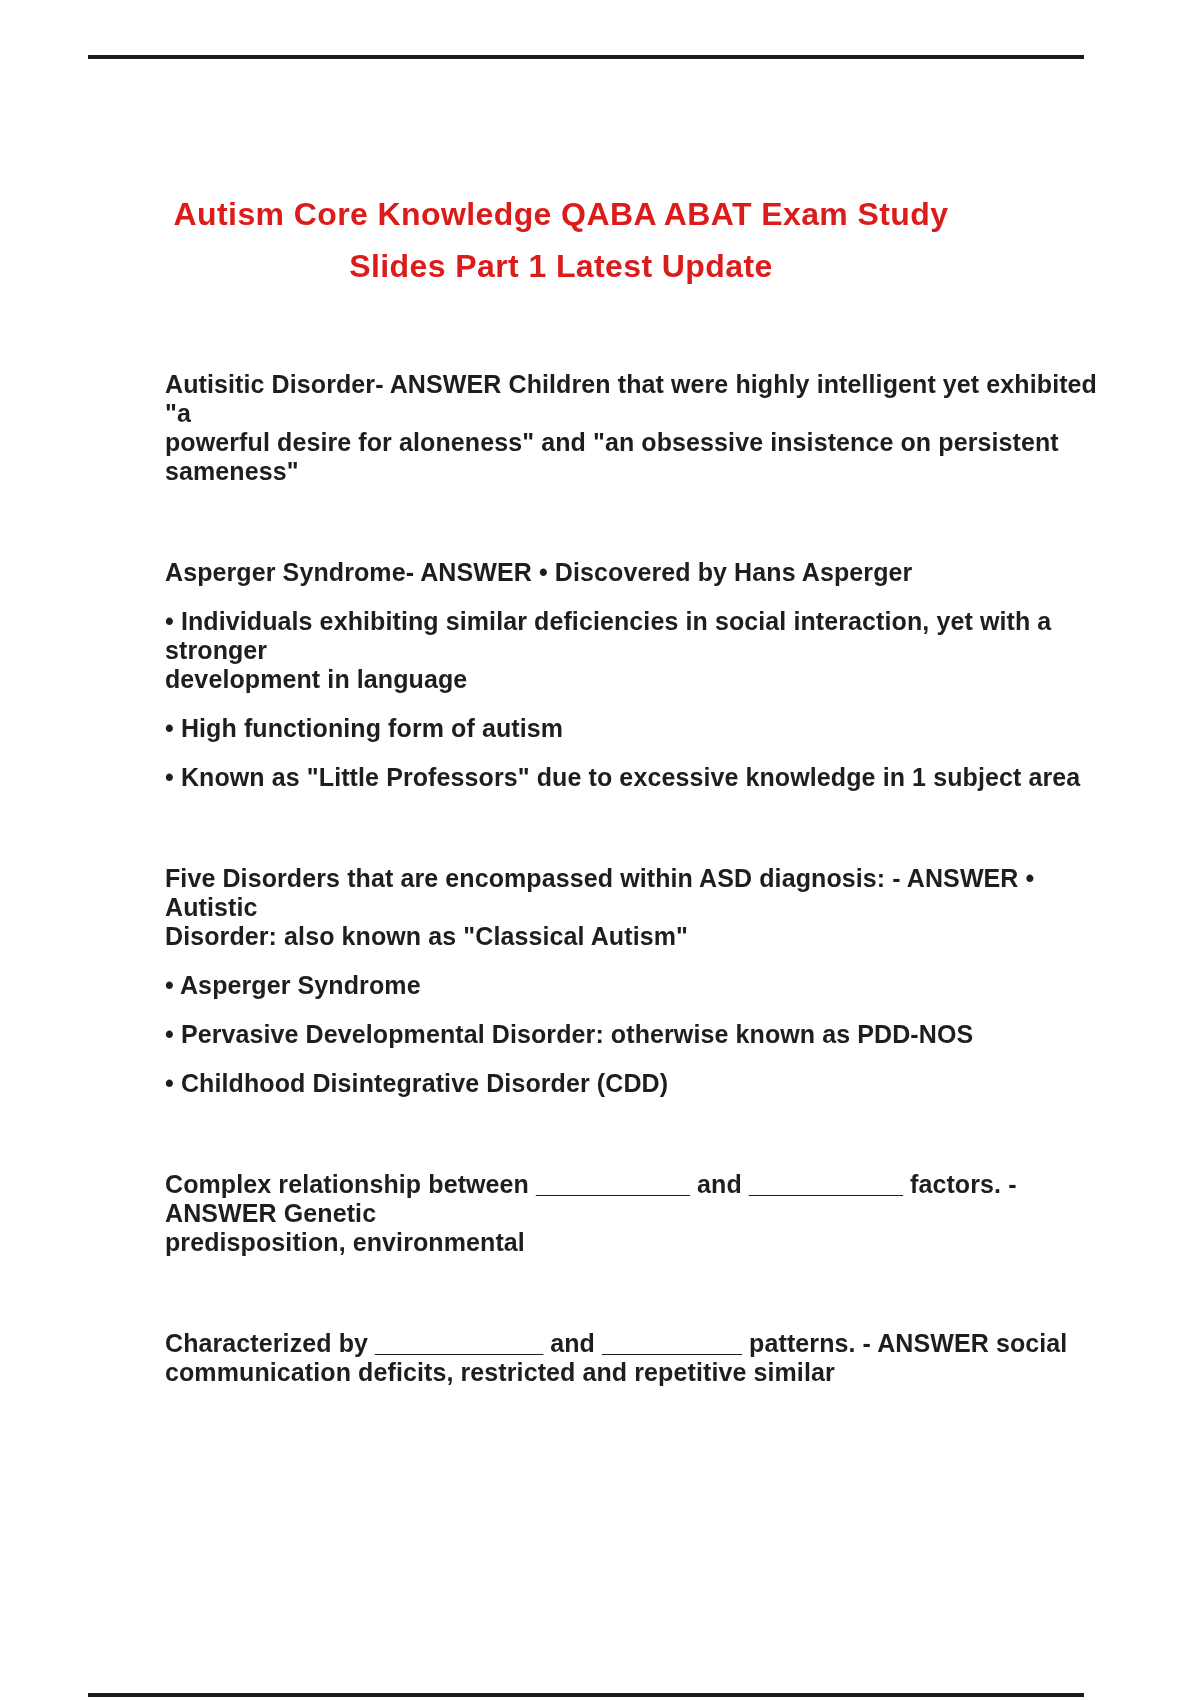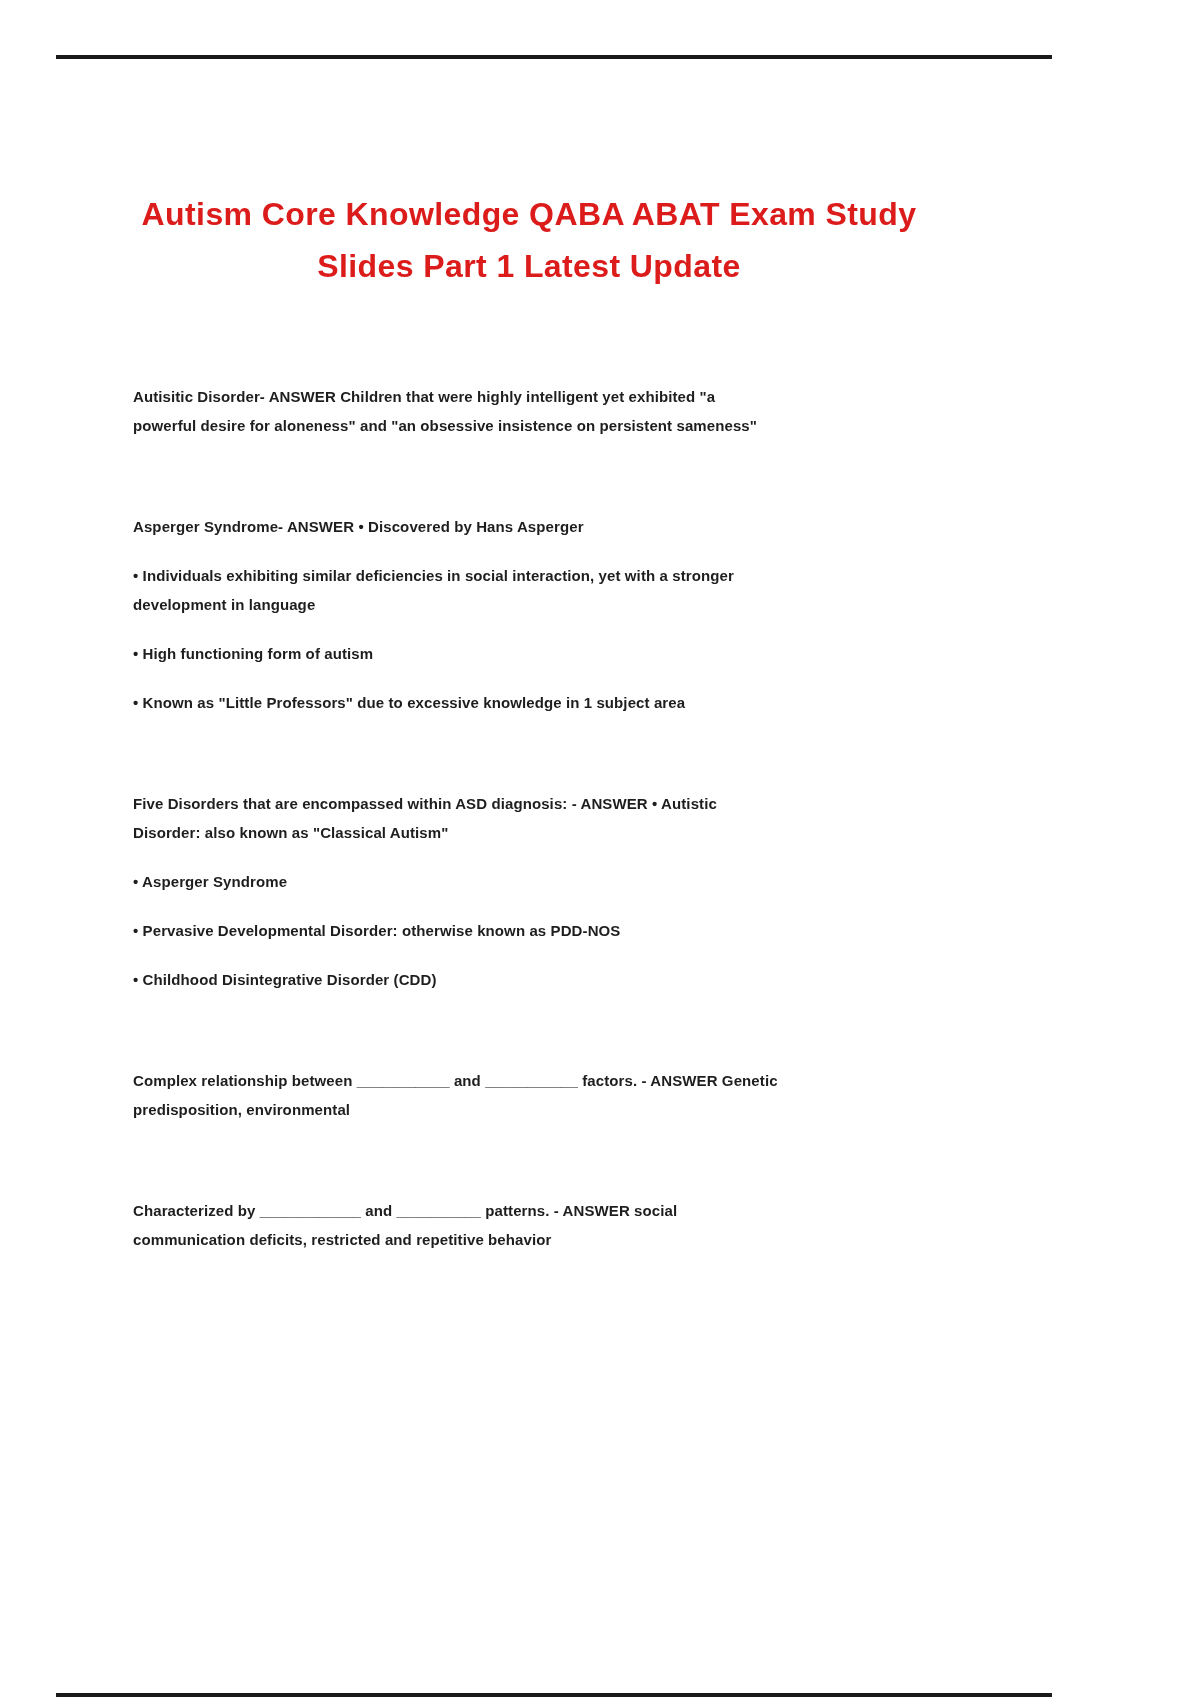--- a/index.html
+++ b/index.html
@@ -8,20 +8,21 @@
     background: #ffffff;
   }
   .page {
     position: relative;
     width: 1108px;
     height: 1700px;
     background: #ffffff;
     overflow: hidden;
     font-family: "Liberation Sans", sans-serif;
     font-weight: bold;
+    margin-left: 32px;
   }
   .rule {
     position: absolute;
     left: 56px;
     right: 56px;
     height: 4px;
     background: #1b1b1b;
   }
   .rule-top { top: 55px; }
   .rule-bottom { top: 1693px; }
@@ -32,24 +33,24 @@
     right: 50px;
     text-align: center;
     color: #dc1b1b;
     font-size: 32px;
     line-height: 52px;
     letter-spacing: 0.4px;
   }
   .content {
     position: absolute;
     left: 133px;
-    top: 382px;
+    top: 370px;
     width: 950px;
     color: #1e1e1e;
-    font-size: 15px;
+    font-size: 25px;
     line-height: 29px;
     letter-spacing: 0.1px;
   }
   .qa-block {
     margin: 0 0 72px 0;
   }
   .qa-block p {
     margin: 0 0 20px 0;
     white-space: pre-line;
   }
@@ -93,20 +94,20 @@
     </section>
 
 
     <section class="qa-block">
       <p>Complex relationship between ___________ and ___________ factors. - ANSWER Genetic
 predisposition, environmental</p>
     </section>
 
     <section class="qa-block">
       <p>Characterized by ____________ and __________ patterns. - ANSWER social
-communication deficits, restricted and repetitive behavior</p>
+communication deficits, restricted and repetitive similar</p>
     </section>
 
   </div>
 
   <div class="rule rule-bottom"></div>
 
 </div>
 
 </body></html>

